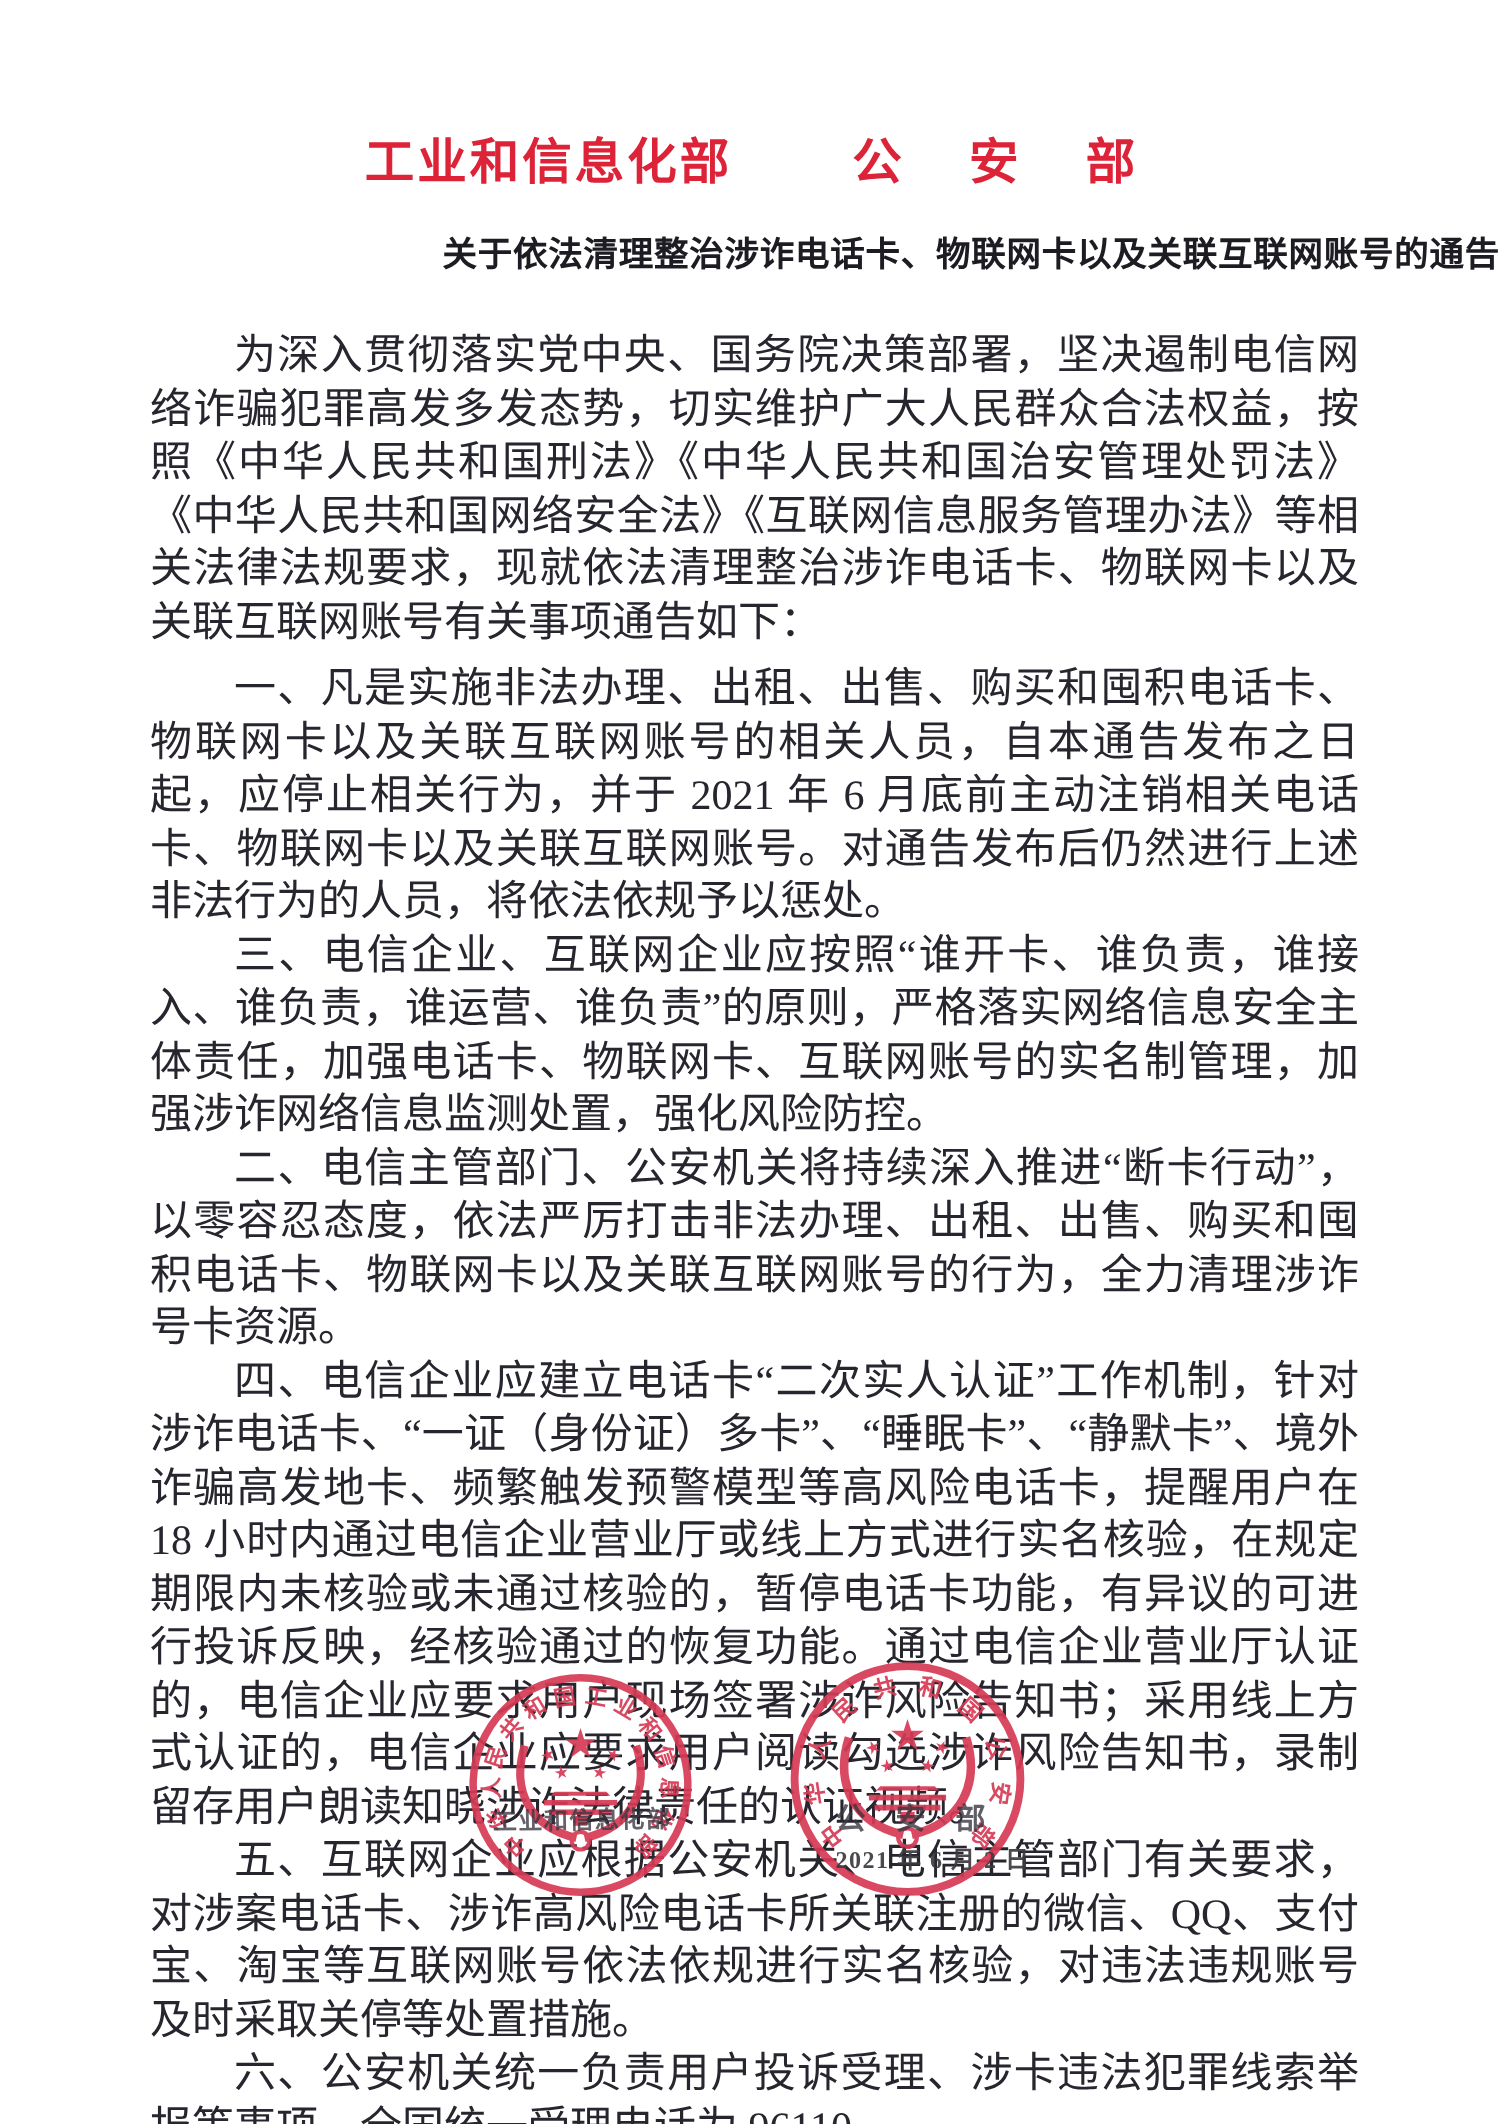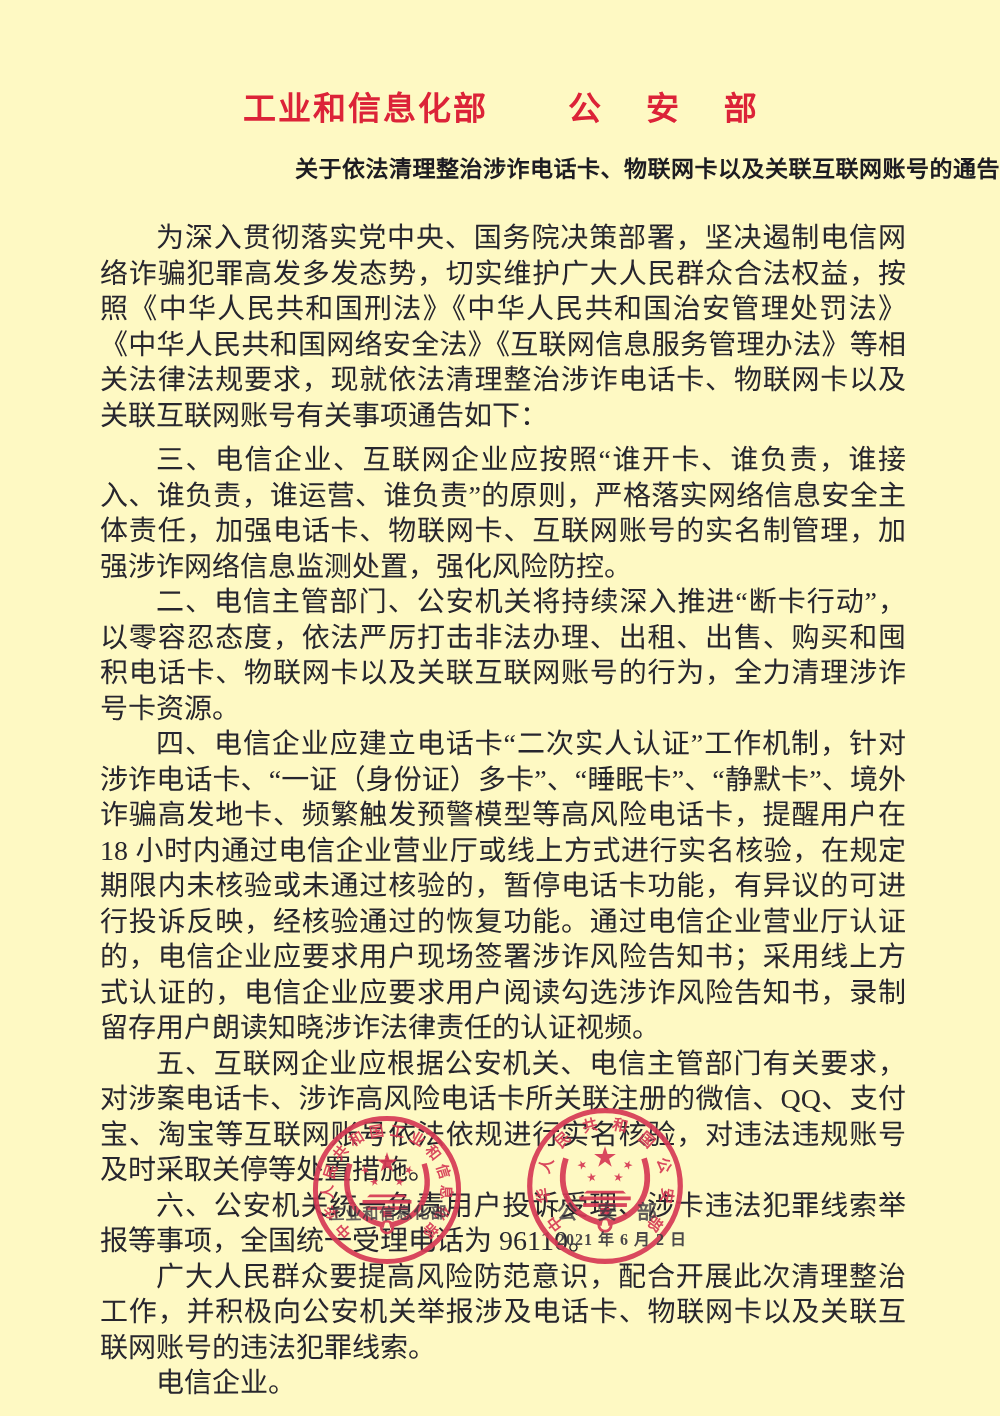--- a/index.html
+++ b/index.html
@@ -1,20 +1,20 @@
 <!DOCTYPE html>
 <html lang="zh-CN"><head>
 <meta charset="utf-8">
 <style>
   html,body{margin:0;padding:0;background:#e9e9e9;}
   .page{
     position:relative;
     width:1000px;height:1416px;
     margin:0 auto;
-    background:#fef9c3;
+    background:#ffffff;
     overflow:hidden;
     font-family:"Liberation Serif","DejaVu Serif",serif;
     color:#26262c;
   }
   
   .ministry-header{
     position:absolute;top:90px;left:0;right:0;
     display:flex;justify-content:center;align-items:baseline;gap:80px;
     font-weight:bold;font-size:33px;line-height:38px;
     color:#dc2338;
@@ -100,20 +100,21 @@
 
   <div class="ministry-header">
     <span>工业和信息化部</span>
     <span class="dept-spread">公安部</span>
   </div>
 
   <div class="notice-title">关于依法清理整治涉诈电话卡、物联网卡以及关联互联网账号的通告</div>
 
   <div class="notice-body">
     <p class="intro">为深入贯彻落实党中央、国务院决策部署，坚决遏制电信网络诈骗犯罪高发多发态势，切实维护广大人民群众合法权益，按照《中华人民共和国刑法》《中华人民共和国治安管理处罚法》《中华人民共和国网络安全法》《互联网信息服务管理办法》等相关法律法规要求，现就依法清理整治涉诈电话卡、物联网卡以及关联互联网账号有关事项通告如下：</p>
+    <p>一、凡是实施非法办理、出租、出售、购买和囤积电话卡、物联网卡以及关联互联网账号的相关人员，自本通告发布之日起，应停止相关行为，并于 2021 年 6 月底前主动注销相关电话卡、物联网卡以及关联互联网账号。对通告发布后仍然进行上述非法行为的人员，将依法依规予以惩处。</p>
     <p>三、电信企业、互联网企业应按照“谁开卡、谁负责，谁接入、谁负责，谁运营、谁负责”的原则，严格落实网络信息安全主体责任，加强电话卡、物联网卡、互联网账号的实名制管理，加强涉诈网络信息监测处置，强化风险防控。</p>
     <p>二、电信主管部门、公安机关将持续深入推进“断卡行动”，以零容忍态度，依法严厉打击非法办理、出租、出售、购买和囤积电话卡、物联网卡以及关联互联网账号的行为，全力清理涉诈号卡资源。</p>
     <p>四、电信企业应建立电话卡“二次实人认证”工作机制，针对涉诈电话卡、“一证（身份证）多卡”、“睡眠卡”、“静默卡”、境外诈骗高发地卡、频繁触发预警模型等高风险电话卡，提醒用户在 18 小时内通过电信企业营业厅或线上方式进行实名核验，在规定期限内未核验或未通过核验的，暂停电话卡功能，有异议的可进行投诉反映，经核验通过的恢复功能。通过电信企业营业厅认证的，电信企业应要求用户现场签署涉诈风险告知书；采用线上方式认证的，电信企业应要求用户阅读勾选涉诈风险告知书，录制留存用户朗读知晓涉诈法律责任的认证视频。</p>
     <p>五、互联网企业应根据公安机关、电信主管部门有关要求，对涉案电话卡、涉诈高风险电话卡所关联注册的微信、QQ、支付宝、淘宝等互联网账号依法依规进行实名核验，对违法违规账号及时采取关停等处置措施。</p>
     <p>六、公安机关统一负责用户投诉受理、涉卡违法犯罪线索举报等事项，全国统一受理电话为 96110。</p>
     <p>广大人民群众要提高风险防范意识，配合开展此次清理整治工作，并积极向公安机关举报涉及电话卡、物联网卡以及关联互联网账号的违法犯罪线索。</p>
     <p>电信企业。</p>
   </div>
 
   <div class="seal-area">

